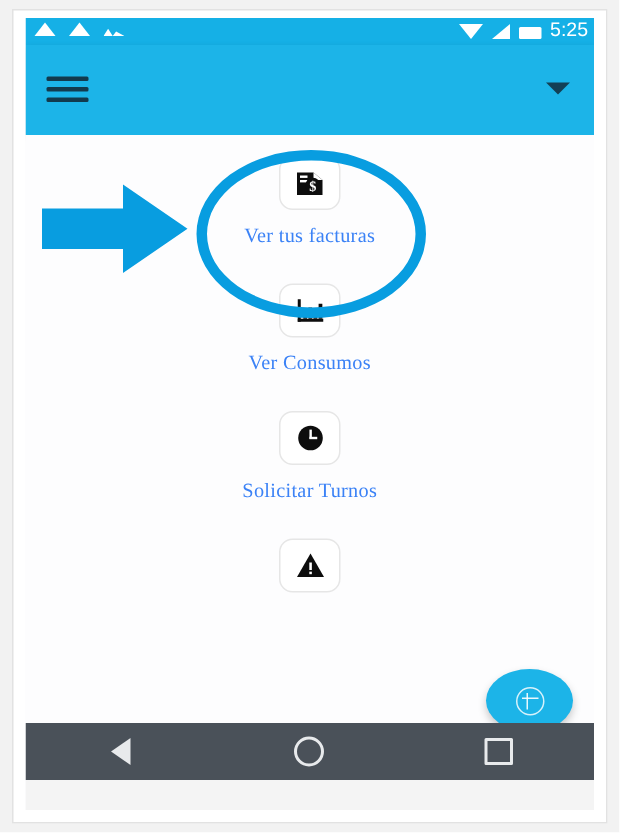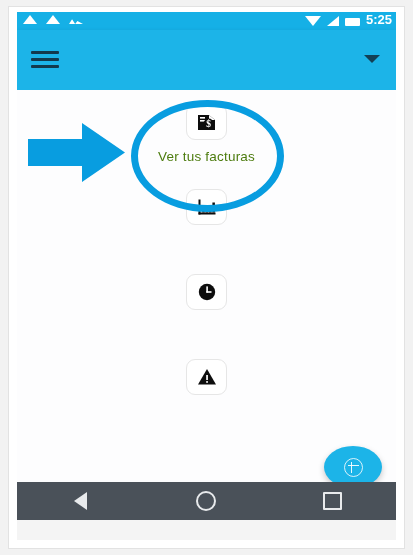--- a/index.html
+++ b/index.html
@@ -91,21 +91,21 @@
     clip-path: polygon(0% 100%, 22% 52%, 44% 100%, 60% 70%, 100% 100%);
   }
   .sb-batt {
     width: 15px; height: 8px;
     background: #ffffff;
     border-radius: 1px;
   }
   #status-time {
     color: #ffffff;
     font-size: 13px;
-    font-weight: bold;
+    font-weight: normal;
     letter-spacing: 0px;
     line-height: 13px;
   }
 
   
   #app-bar {
     position: absolute;
     left: 0;
     top: 18px;
     width: 379px;
@@ -177,23 +177,24 @@
     border-radius: 9px;
     background: #ffffff;
     display: flex;
     align-items: center;
     justify-content: center;
     box-sizing: border-box;
   }
   .menu-label {
     margin-top: 9px;
     font-size: 13.5px;
-    color: #4d7c0f;
+    color: #3b82f6;
     letter-spacing: 0.2px;
     white-space: nowrap;
+    font-family: Liberation Serif, serif;
   }
   .tile-svg { display: block; }
 
   
   #fab {
     position: absolute;
     right: 14px;
     bottom: 10px;
     width: 58px;
     height: 42px;
@@ -348,30 +349,32 @@
           <div class="menu-tile">
             <svg class="tile-svg" width="22" height="22" viewBox="0 0 22 22">
               <rect x="2.5" y="3.5" width="2" height="15" fill="#0d0d0d"></rect>
               <rect x="2.5" y="16.5" width="17" height="2" fill="#0d0d0d"></rect>
               <rect x="6.2" y="12.5" width="2.5" height="4" fill="#0d0d0d"></rect>
               <rect x="9.6" y="9" width="2.5" height="7.5" fill="#0d0d0d"></rect>
               <rect x="13" y="11" width="2.5" height="5.5" fill="#0d0d0d"></rect>
               <rect x="16.4" y="6.5" width="2.5" height="10" fill="#0d0d0d"></rect>
             </svg>
           </div>
+          <div class="menu-label">Ver Consumos</div>
         </div>
 
         <div class="menu-item">
           <div class="menu-tile">
             <svg class="tile-svg" width="22" height="22" viewBox="0 0 22 22">
               <circle cx="11" cy="11" r="8.2" fill="#0d0d0d"></circle>
               <rect x="10.3" y="5.4" width="1.6" height="6.2" fill="#ffffff"></rect>
               <rect x="10.3" y="10.2" width="5.2" height="1.6" fill="#ffffff"></rect>
             </svg>
           </div>
+          <div class="menu-label">Solicitar Turnos</div>
         </div>
 
         <div class="menu-item">
           <div class="menu-tile">
             <svg class="tile-svg" width="22" height="22" viewBox="0 0 22 22">
               <path d="M11 3 L20 18.6 H2 Z" fill="#0d0d0d"></path>
               <rect x="10.2" y="9" width="1.7" height="5" fill="#ffffff"></rect>
               <rect x="10.2" y="15.1" width="1.7" height="1.7" fill="#ffffff"></rect>
             </svg>
           </div>

